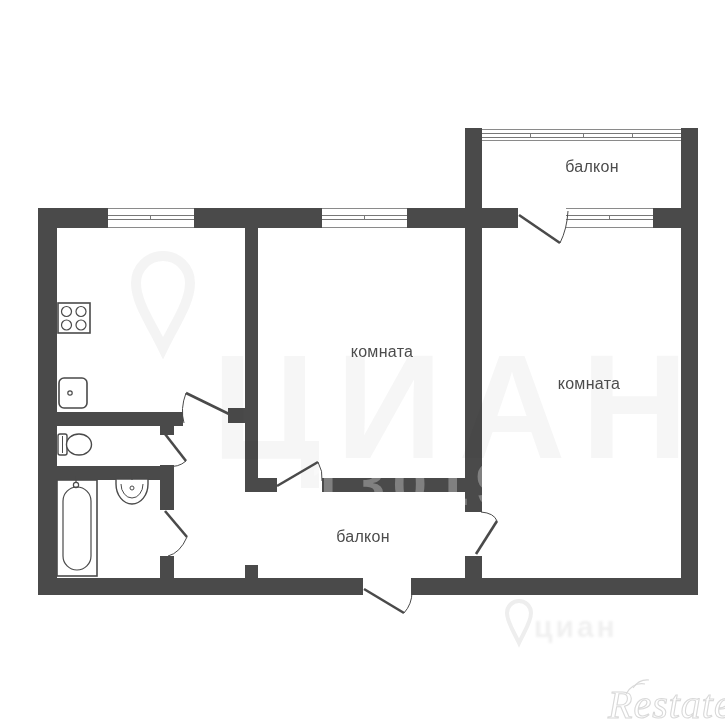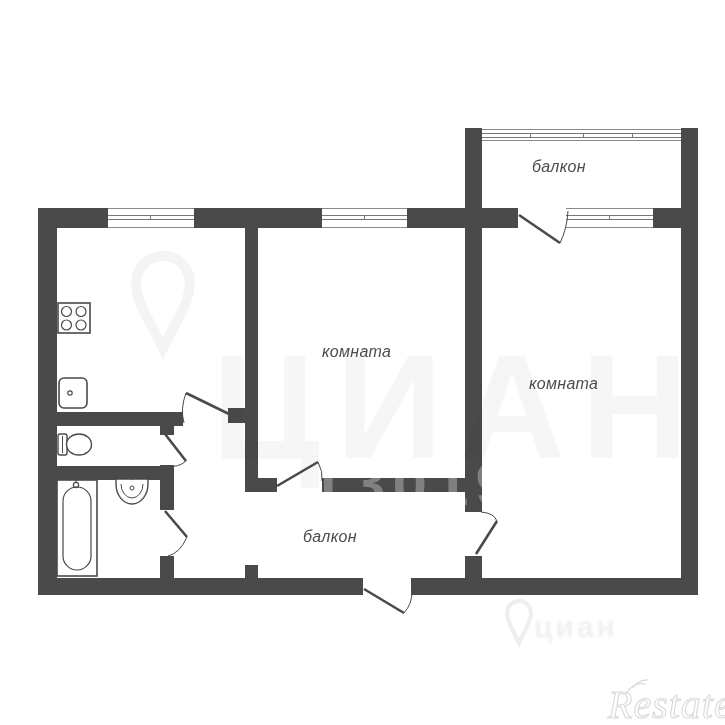--- a/index.html
+++ b/index.html
@@ -2,21 +2,21 @@
 <html><head>
 <meta charset="utf-8">
 <style>
   html,body{margin:0;padding:0;background:#fff;}
   #canvas{position:relative;width:725px;height:725px;background:#ffffff;overflow:hidden;
           font-family:"Liberation Sans", sans-serif;}
   .wall{position:absolute;background:#4a4a4a;}
   .win{position:absolute;background:#ffffff;border-top:1px solid #8a8a8a;border-bottom:1px solid #8a8a8a;box-sizing:border-box;}
   .wl{position:absolute;left:0;right:0;height:0;border-top:1px solid #777;}
   .wt{position:absolute;width:0;height:5px;border-left:1px solid #777;}
-  .room-label{position:absolute;width:120px;text-align:left;font-size:16px;color:#4c4c4c;letter-spacing:0.3px;font-style:italic;}
+  .room-label{position:absolute;width:120px;text-align:center;font-size:16px;color:#4c4c4c;letter-spacing:0.3px;}
   .wm-big{position:absolute;left:212px;top:322px;font-size:148px;font-weight:bold;
           letter-spacing:16px;color:rgba(40,40,40,0.045);white-space:nowrap;}
   .wm-num{position:absolute;left:268px;top:448px;font-size:62px;font-weight:bold;
           letter-spacing:7px;color:rgba(255,255,255,0.30);white-space:nowrap;}
   .wm-small{position:absolute;left:534px;top:610px;font-size:30px;font-weight:bold;
           letter-spacing:3px;color:rgba(60,60,60,0.08);filter:blur(1.2px);white-space:nowrap;}
   svg{position:absolute;left:0;top:0;}
 </style>
 </head>
 <body>

